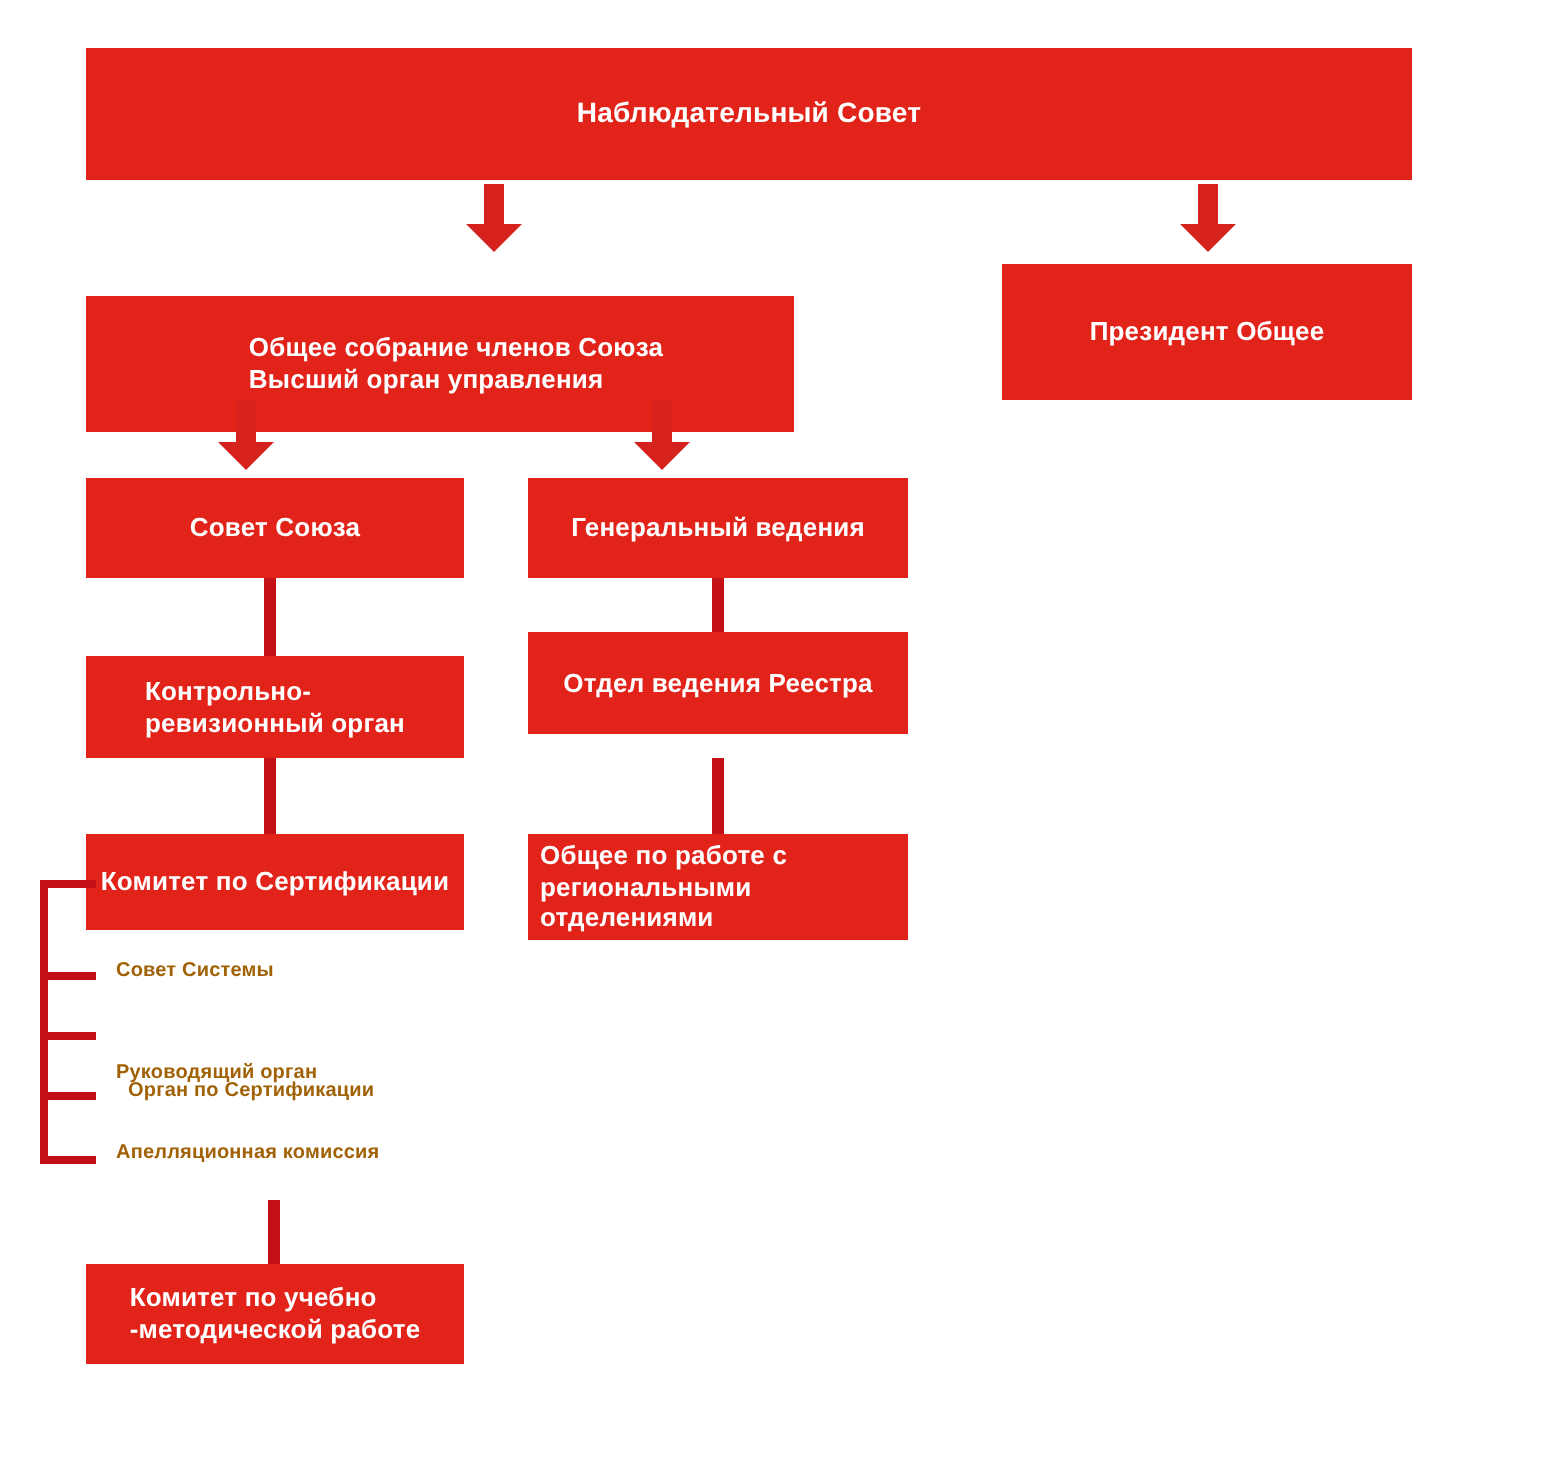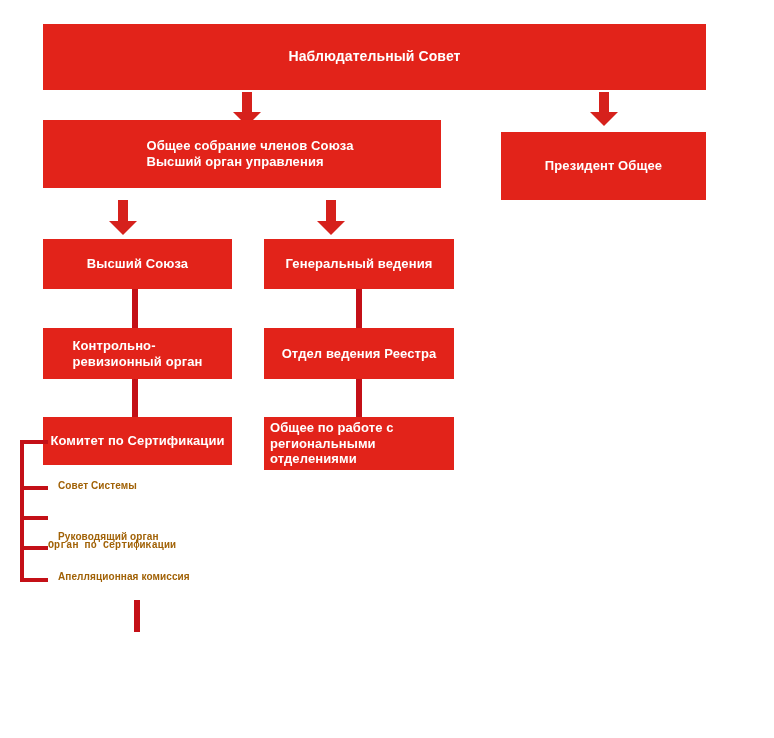--- a/index.html
+++ b/index.html
@@ -93,66 +93,68 @@
   <div class="arrow" style="left:233px; top:92px; height:34px;">
     <div class="shaft" style="height:21px;"></div>
     <div class="head" style="top:20px;"></div>
   </div>
 
   <div class="arrow" style="left:590px; top:92px; height:34px;">
     <div class="shaft" style="height:21px;"></div>
     <div class="head" style="top:20px;"></div>
   </div>
 
-  <div class="node" style="left:43px; top:120px; width:398px; height:68px;padding-left:22px;">Общее собрание членов Союза
+  <div class="node" style="left:43px; top:148px; width:354px; height:68px;padding-left:22px;">Общее собрание членов Союза
 Высший орган управления</div>
 
   <div class="node" style="left:501px; top:132px; width:205px; height:68px;">Президент Общее</div>
 
   <div class="arrow" style="left:109px; top:200px; height:36px;">
     <div class="shaft" style="height:22px;"></div>
     <div class="head" style="top:21px;"></div>
   </div>
 
   <div class="arrow" style="left:317px; top:200px; height:36px;">
     <div class="shaft" style="height:22px;"></div>
     <div class="head" style="top:21px;"></div>
   </div>
 
-  <div class="node" style="left:43px; top:239px; width:189px; height:50px;">Высший Союза</div>
+  <div class="node" style="left:43px; top:239px; width:189px; height:50px;">Совет Союза</div>
 
   <div class="node" style="left:264px; top:239px; width:190px; height:50px;">Генеральный ведения</div>
 
   <div class="conn" style="left:132px; top:289px; width:6px; height:39px;"></div>
 
   <div class="conn" style="left:356px; top:289px; width:6px; height:39px;"></div>
 
   <div class="node" style="left:43px; top:328px; width:189px; height:51px;">Контрольно-
 ревизионный орган</div>
 
-  <div class="node" style="left:264px; top:328px; width:190px; height:51px;">Отдел ведения Реестра</div>
+  <div class="node" style="left:264px; top:316px; width:190px; height:51px;">Отдел ведения Реестра</div>
 
   <div class="conn" style="left:132px; top:379px; width:6px; height:39px;"></div>
 
   <div class="conn" style="left:356px; top:379px; width:6px; height:38px;"></div>
 
   <div class="node" style="left:43px; top:417px; width:189px; height:48px;">Комитет по Сертификации</div>
 
   <div class="node" style="left:264px; top:417px; width:190px; height:53px;">Общее по работе с
 региональными отделениями</div>
 
   <div class="bracket-spine" style="left:20px; top:440px; height:142px;"></div>
 
   <div class="bracket-stub" style="left:20px; top:440px; width:28px;"></div>
   <div class="bracket-stub" style="left:20px; top:486px; width:28px;"></div>
   <div class="bracket-stub" style="left:20px; top:516px; width:28px;"></div>
   <div class="bracket-stub" style="left:20px; top:546px; width:28px;"></div>
   <div class="bracket-stub" style="left:20px; top:578px; width:28px;"></div>
 
   <div class="list-item" style="left:58px; top:480px;">Совет Системы</div>
   <div class="list-item" style="left:58px; top:531px;"> Руководящий орган</div>
-  <div class="list-item" style="left:48px; top:540px;font-family:Liberation Mono, monospace;">Орган по Сертификации</div>
+  <div class="list-item" style="left:64px; top:540px;">Орган по Сертификации</div>
   <div class="list-item" style="left:58px; top:571px;">Апелляционная комиссия</div>
 
   <div class="conn" style="left:134px; top:600px; width:6px; height:32px;"></div>
 
+  <div class="node" style="left:43px; top:632px; width:189px; height:50px;">Комитет по учебно
+-методической работе</div>
 
 </div>
 
 </body></html>

